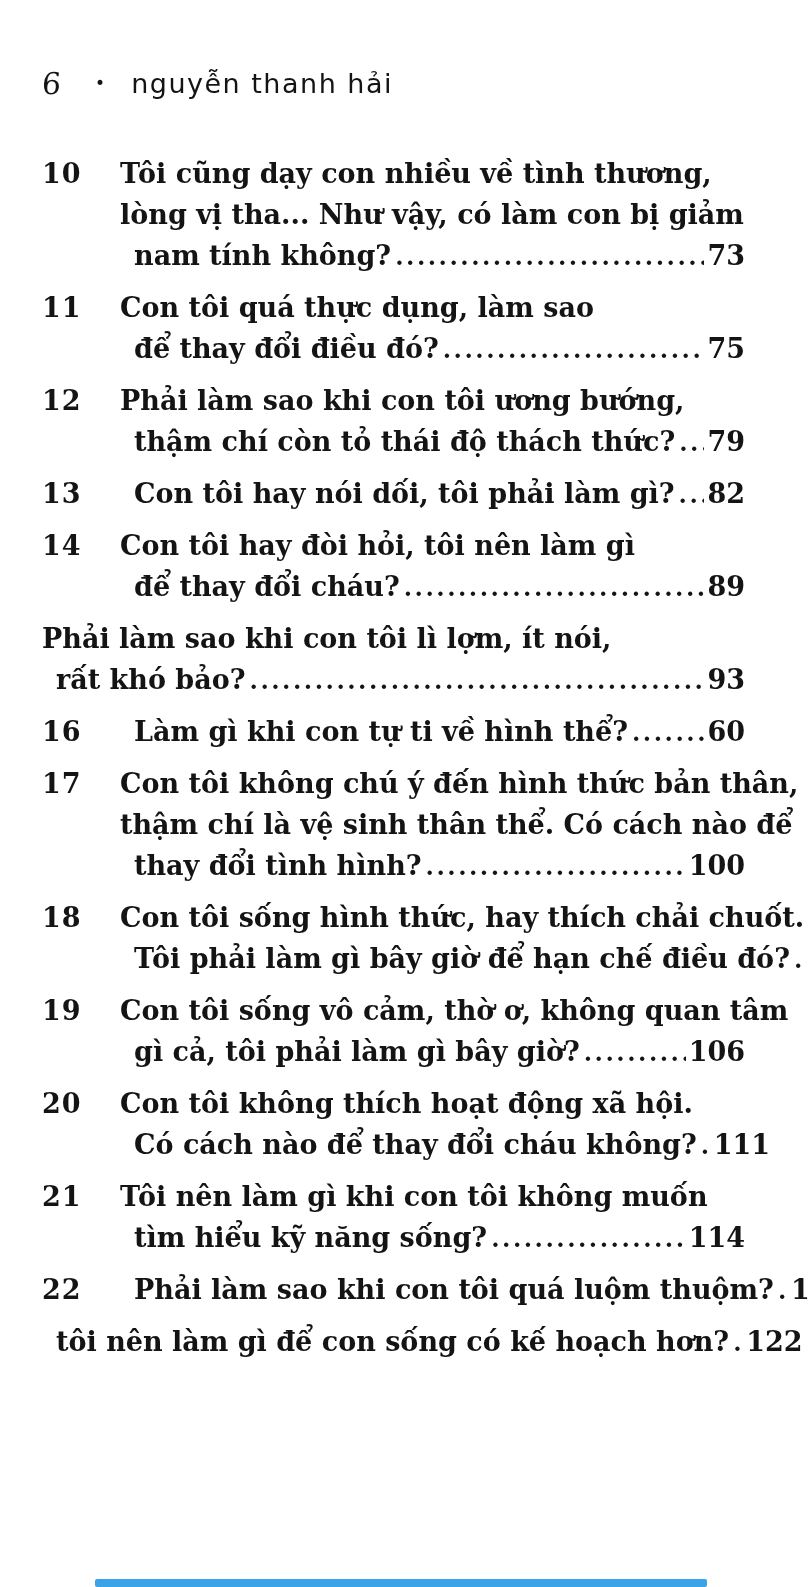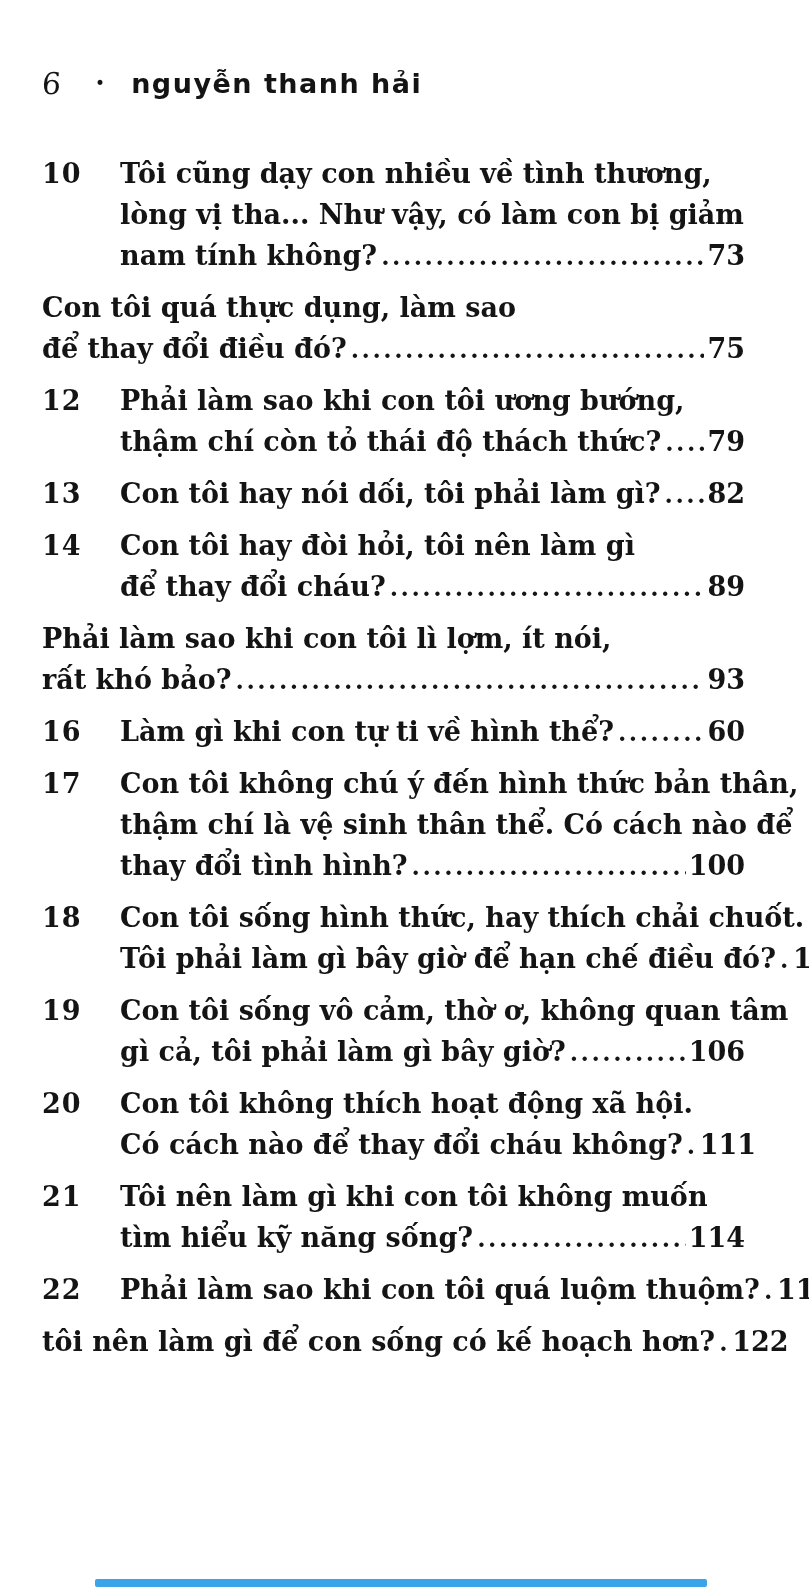--- a/index.html
+++ b/index.html
@@ -18,38 +18,38 @@
     padding:66px 0 0 42px;
     font-family:"DejaVu Sans","Liberation Sans",sans-serif;
   }
   .hdr .pageno{
     font-size:30px;font-weight:500;
     font-family:"DejaVu Serif","Liberation Serif",serif;
     transform:skewX(-4deg);
   }
   .hdr .bullet{font-size:17px;margin:0 26px 0 34px;line-height:1;}
   .hdr .author{
-    font-size:27px;letter-spacing:1.5px;font-weight:700;
+    font-size:27px;letter-spacing:1.5px;font-weight:400;
     text-transform:lowercase;
   }
   
   .toc{padding:52px 64px 0 42px;}
   .entry{
     display:flex;
     margin-bottom:10px;
     font-size:27px;line-height:41px;font-weight:bold;
   }
   .entry .num{
     width:78px;flex:0 0 78px;
     letter-spacing:1px;
   }
   .entry .body{flex:1 1 auto;min-width:0;}
   .tline{white-space:nowrap;}
   .lline{display:flex;align-items:baseline;}
-  .lline .txt{white-space:nowrap;}
+  .lline .txt{white-space:nowrap;margin-left:14px;}
   .lline .dots{
     flex:1 1 auto;min-width:10px;
     overflow:hidden;white-space:nowrap;
     margin:0 3px 0 4px;
   }
   .lline .dots::after{
     content:"..........................................................................................................................................";
     letter-spacing:2.5px;font-weight:700;font-size:24px;
   }
   .lline .pg{white-space:nowrap;}
@@ -78,20 +78,21 @@
           <div class="tline">lòng vị tha... Như vậy, có làm con bị giảm</div>
           <div class="lline">
             <span class="txt">nam tính không?</span>
             <span class="dots"></span>
             <span class="pg">73</span>
           </div>
         </div>
   </div>
 
   <div class="entry">
+    <div class="num">11</div>
     <div class="body">
           <div class="tline">Con tôi quá thực dụng, làm sao</div>
           <div class="lline">
             <span class="txt">để thay đổi điều đó?</span>
             <span class="dots"></span>
             <span class="pg">75</span>
           </div>
         </div>
   </div>
 

